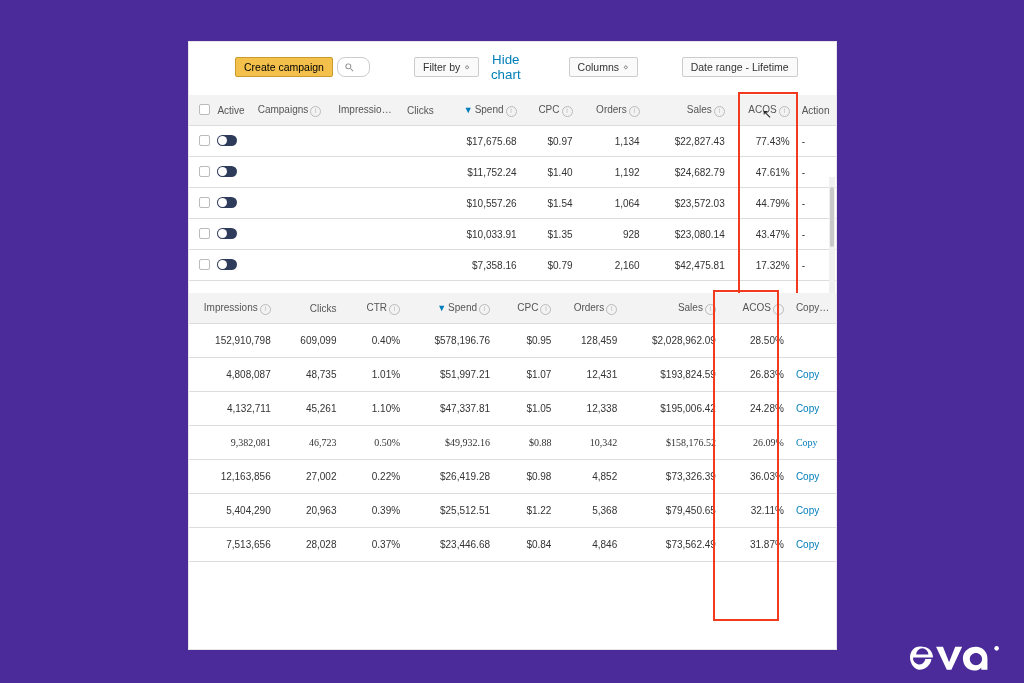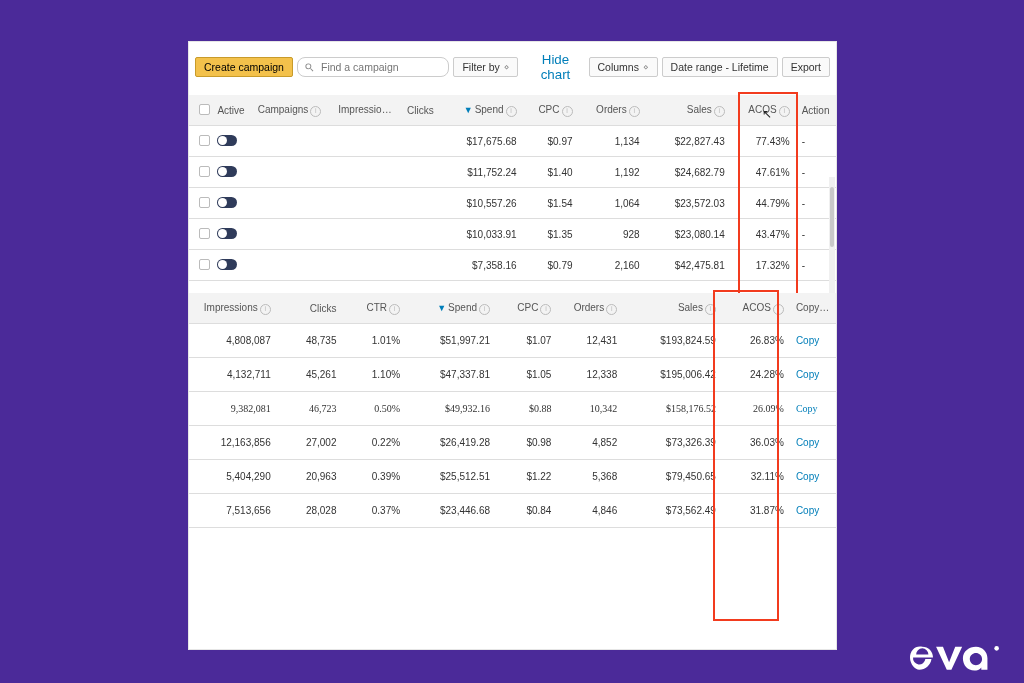--- a/index.html
+++ b/index.html
@@ -39,20 +39,21 @@
     border:1px solid #ccc;
     background:#fafafa;
     border-radius:2px;
     padding:3px 8px;
     font-size:10.5px;
     color:var(--text);
     white-space:nowrap;
     display:inline-flex;
     align-items:center;
     gap:4px;
+    margin-left:40px;
   }
   .btn-primary{
     background:#f3c14b;
     border-color:#c89b2a;
     color:#000;
     font-weight:normal;
   }
   .search-wrap{
     display:flex;align-items:center;
     border:1px solid #ccc;border-radius:8px;
@@ -290,20 +291,31 @@
           <th class="num sort-col"><span class="sort-caret">▼</span><span>Spend</span><span class="info-icon">i</span></th>
           <th class="num"><span>CPC</span><span class="info-icon">i</span></th>
           <th class="num"><span>Orders</span><span class="info-icon">i</span></th>
           <th class="num"><span>Sales</span><span class="info-icon">i</span></th>
           <th class="num"><span>ACOS</span><span class="info-icon">i</span></th>
           <th><span>Copy</span><span class="info-icon">i</span></th>
         </tr>
       </thead>
       <tbody id="lower-body">
           <tr style="height: 34px;">
+            <td class="num">152,910,798</td>
+            <td class="num">609,099</td>
+            <td class="num">0.40%</td>
+            <td class="num">$578,196.76</td>
+            <td class="num">$0.95</td>
+            <td class="num">128,459</td>
+            <td class="num">$2,028,962.09</td>
+            <td class="num">28.50%</td>
+            <td><span class="link"></span></td>
+          </tr>
+          <tr style="height: 34px;">
             <td class="num">4,808,087</td>
             <td class="num">48,735</td>
             <td class="num">1.01%</td>
             <td class="num">$51,997.21</td>
             <td class="num">$1.07</td>
             <td class="num">12,431</td>
             <td class="num">$193,824.59</td>
             <td class="num">26.83%</td>
             <td><span class="link">Copy</span></td>
           </tr>

